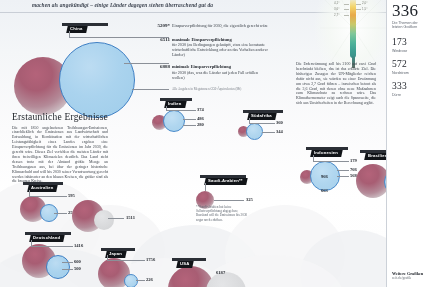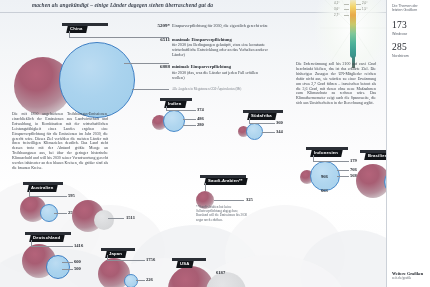--- a/index.html
+++ b/index.html
@@ -385,38 +385,44 @@
     <div class="tick" style="left:26px;top:6px;"></div>
     <div class="tick" style="left:26px;top:11px;"></div>
     <div class="tlab" style="left:4px;top:3px;">4,1°</div>
     <div class="tlab" style="left:4px;top:9px;">3,6°</div>
     <div class="tlab" style="left:4px;top:15px;">2,7°</div>
     <div class="tlab" style="left:32px;top:3px;">2,0°</div>
     <div class="tlab" style="left:32px;top:9px;">1,5°</div>
   </div>
 
   <div class="art" id="art-left">
+    <h2>Erstaunliche Ergebnisse</h2>
     <p>Die mit 1850 angelaufenen Treibhausgas-Emissionen, einschließlich der Emissionen aus Landwirtschaft und Entwaldung, in Kombination mit der wirtschaftlichen Leistungsfähigkeit eines Landes ergeben eine Einsparverpflichtung für die Emissionen im Jahr 2030, die gerecht wäre. Dieses Ziel verfehlen die meisten Länder mit ihren freiwilligen Klimazielen deutlich. Das Land steht dessen trotz mit der Abstand größte Menge an Treibhausgasen aus, bei über der geringer historische Klimaschuld und will bis 2030 seiner Verantwortung gerecht werden inhärenter an den blauen Kreisen, die größer sind als die braunen Kreise.</p>
   </div>
 
   <div class="art" id="art-right">
     <p>Die Erderwärmung soll bis 2100 auf zwei Grad beschränkt bleiben, das ist das erklärte Ziel. Die bisherigen Zusagen der UN-Mitglieder reichen dafür nicht aus, sie würden zu einer Erwärmung um etwa 2,7 Grad führen – inzwischen betont als die 3,6 Grad, mit denen ohne neue Maßnahmen zum Klimaschutz zu rechnen wäre. Das Klimathermometer zeigt auch die Spannweite, die sich aus Unsicherheiten in der Berechnung ergibt.</p>
   </div>
 
   <div id="right-rail">
     <div class="rail-block">
+      <div class="rail-num">336</div>
       <div class="rail-cap">Die Themen der letzten Grafiken</div>
     </div>
     <div class="rail-block" style="margin-top:7px;">
       <div class="rail-num small">173</div>
       <div class="rail-cap">Windrose</div>
     </div>
     <div class="rail-block">
-      <div class="rail-num small">285</div>
+      <div class="rail-num small">572</div>
       <div class="rail-cap">Nordstrom</div>
+    </div>
+    <div class="rail-block">
+      <div class="rail-num small">333</div>
+      <div class="rail-cap">Dürre</div>
     </div>
     <div class="rail-foot">
       <div class="t1">Weitere Grafiken</div>
       <div class="t2">zeit.de/grafik</div>
     </div>
   </div>
 
 </div>
 
 </body></html>

